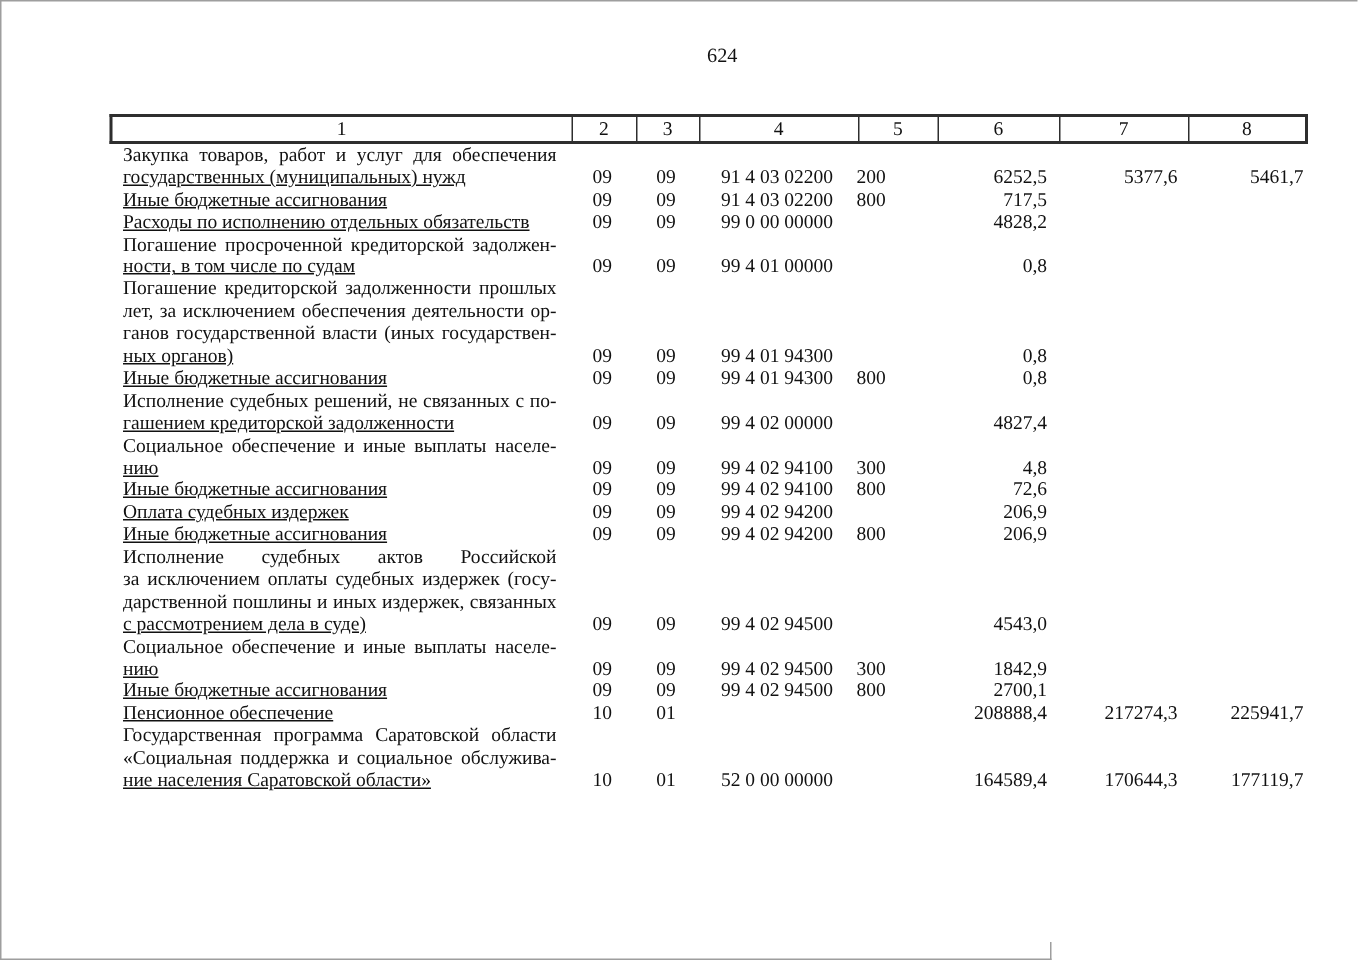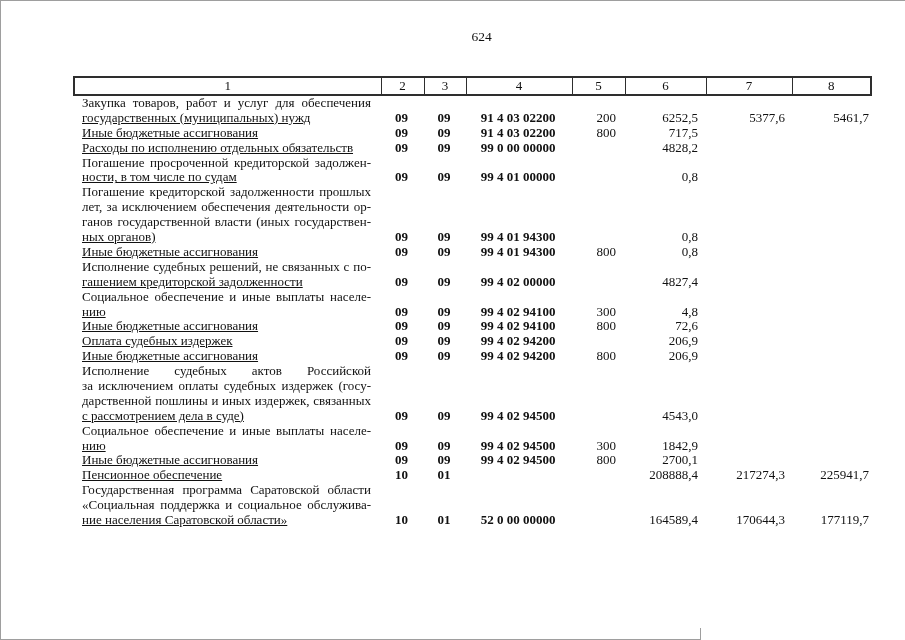--- a/index.html
+++ b/index.html
@@ -37,22 +37,22 @@
     height: 16px;
     padding: 0;
     line-height: 16px;
   }
 
   .bodytable { font-size: 13px; line-height: 14.9px; }
   .bodytable td { vertical-align: bottom; padding: 0; }
   .bodytable td.c1 { padding-left: 9px; padding-right: 9px; text-align: left; margin-top: 16px; }
   .ln      { text-align: justify; text-align-last: justify; height: 14.9px; overflow: hidden; }
   .lnlast  { text-align: left; height: 14.9px; overflow: hidden; text-decoration: underline; }
-  .bodytable td.c2, .bodytable td.c3, .bodytable td.c4 { text-align: center; font-weight: bold; }
-  .bodytable td.c5 { text-align: right; padding-right: 8px; margin-top: 42px; }
+  .bodytable td.c2, .bodytable td.c3, .bodytable td.c4 { text-align: center; }
+  .bodytable td.c5 { padding-right: 8px; margin-top: 42px; }
   .bodytable td.c6 { text-align: right; padding-right: 7px; }
   .bodytable td.c7 { text-align: right; padding-right: 6px; }
   .bodytable td.c8 { text-align: right; padding-right: 1px; margin-top: 40px; }
   .bodytable tr.b  { font-weight: bold; }
 </style>
 </head>
 <body>
 
 <div class="edge edge-top"></div>
 <div class="edge edge-left"></div>

